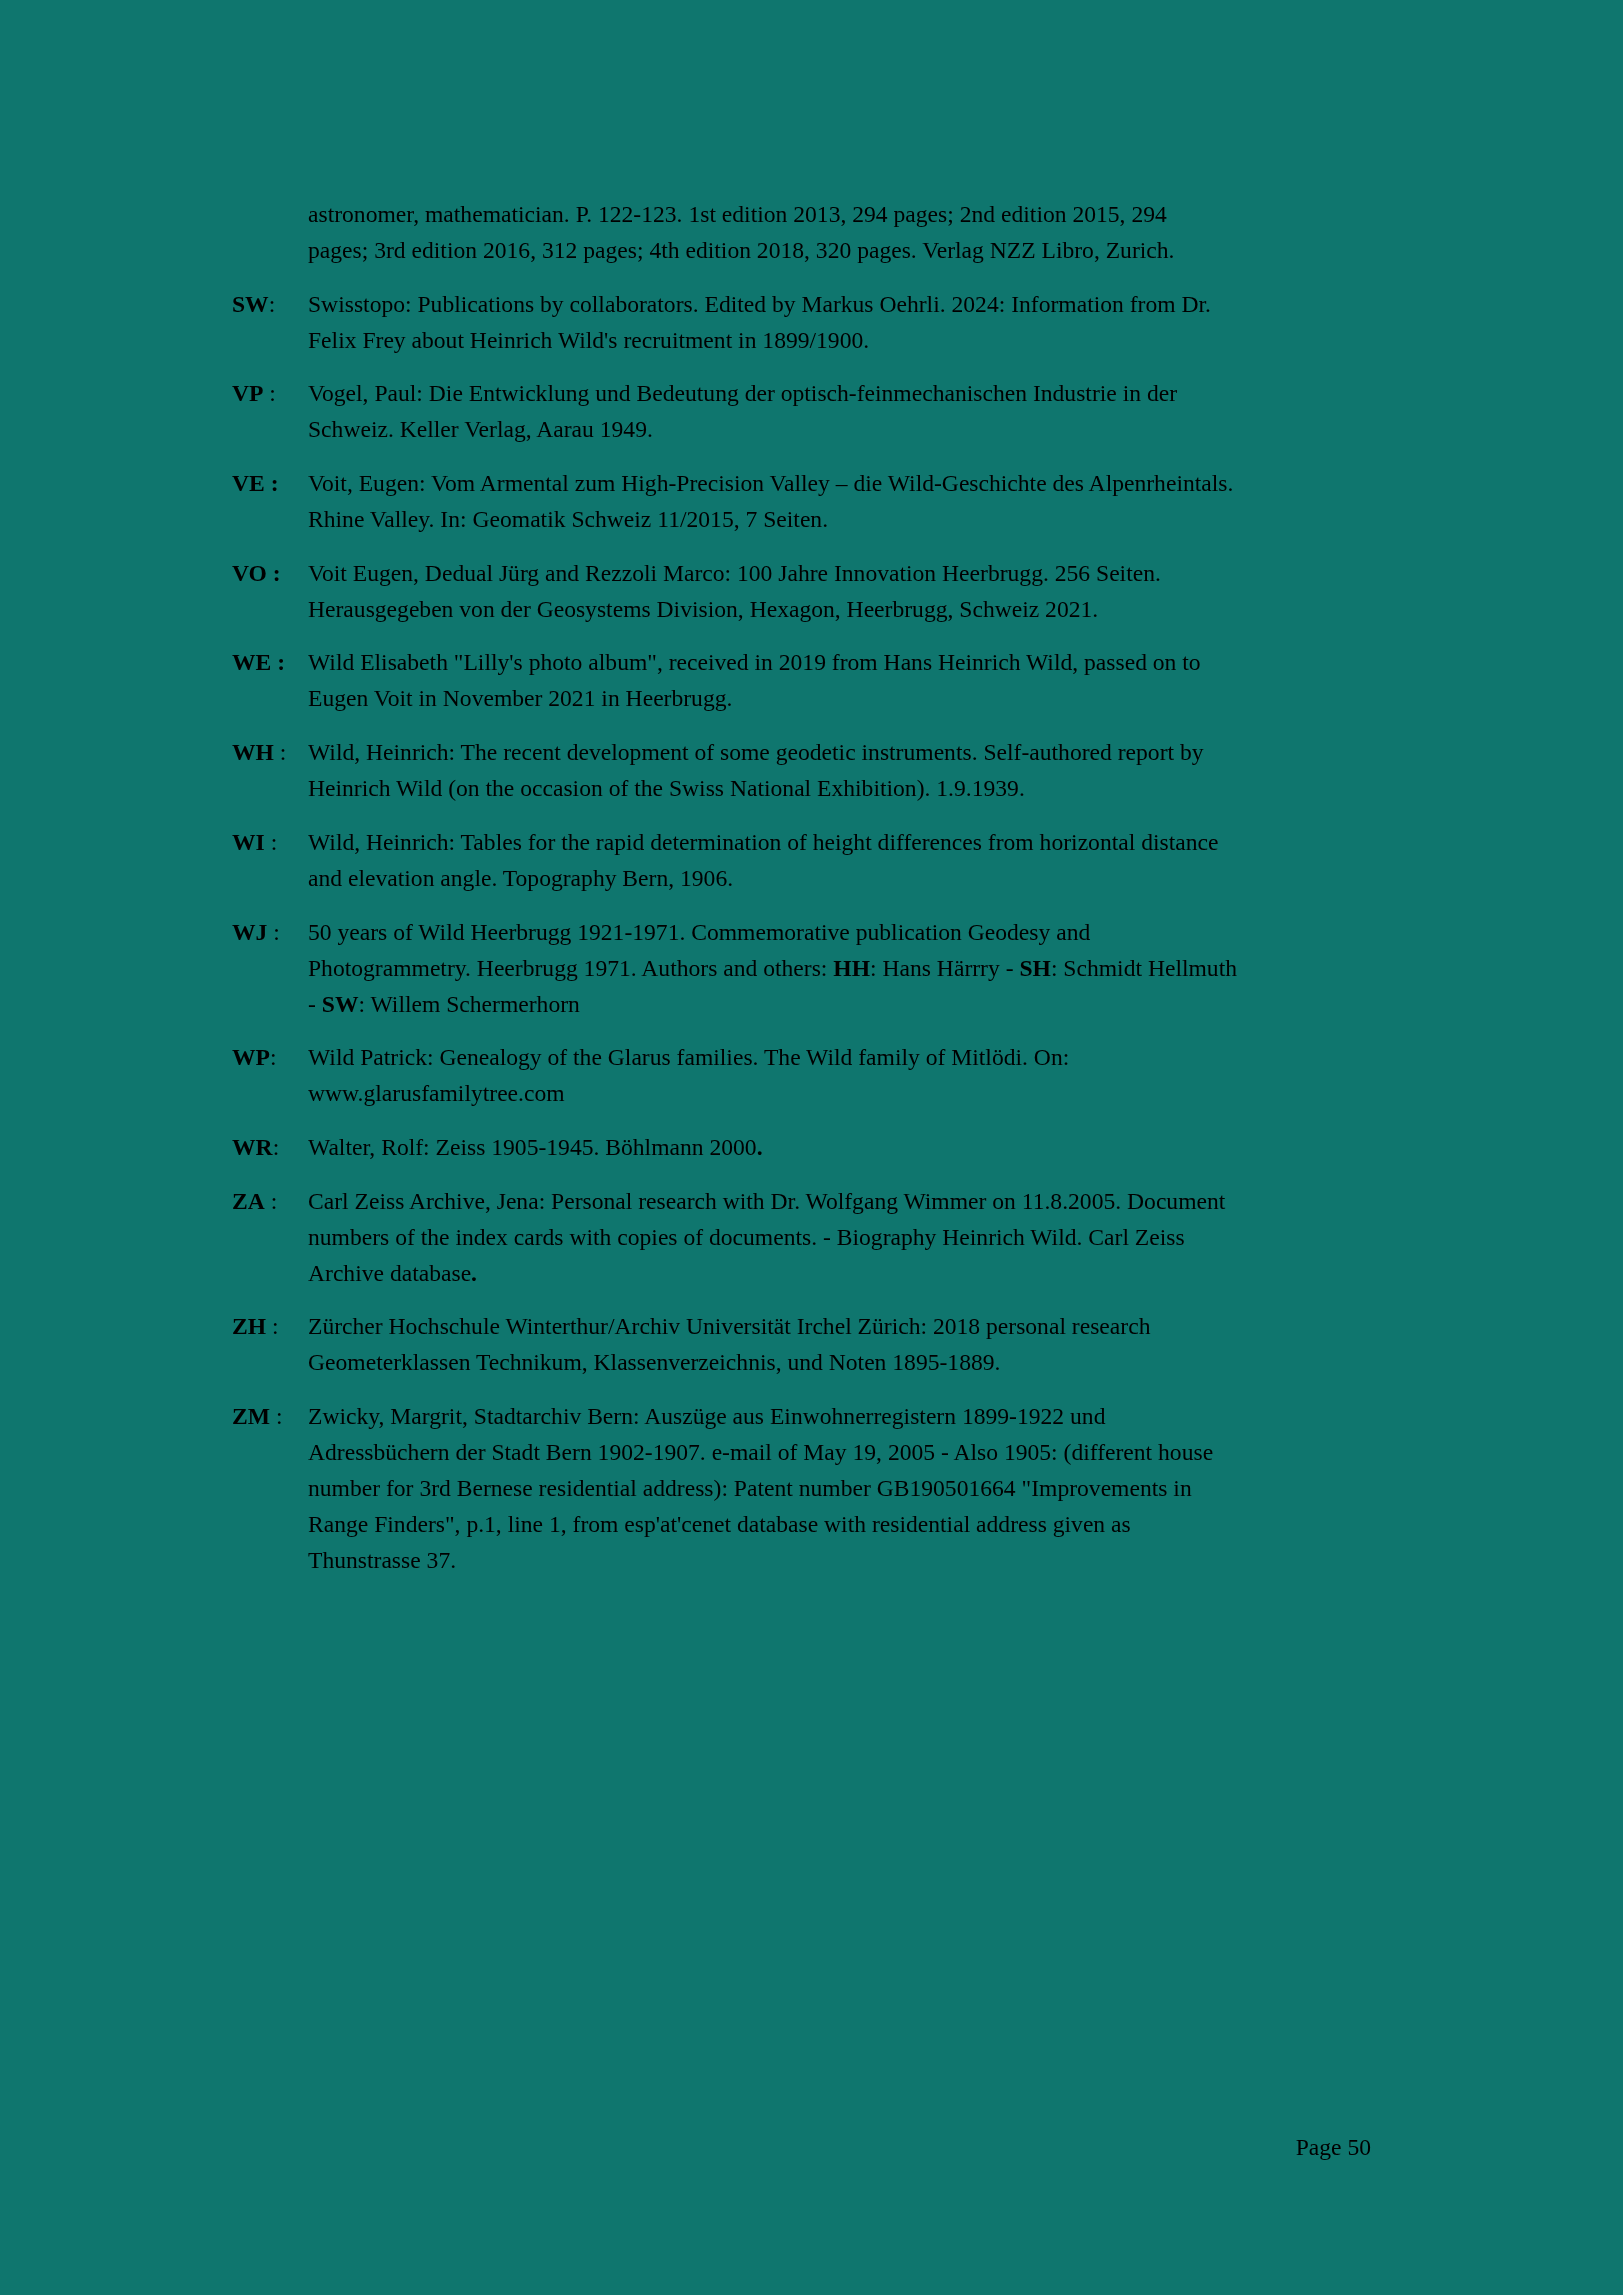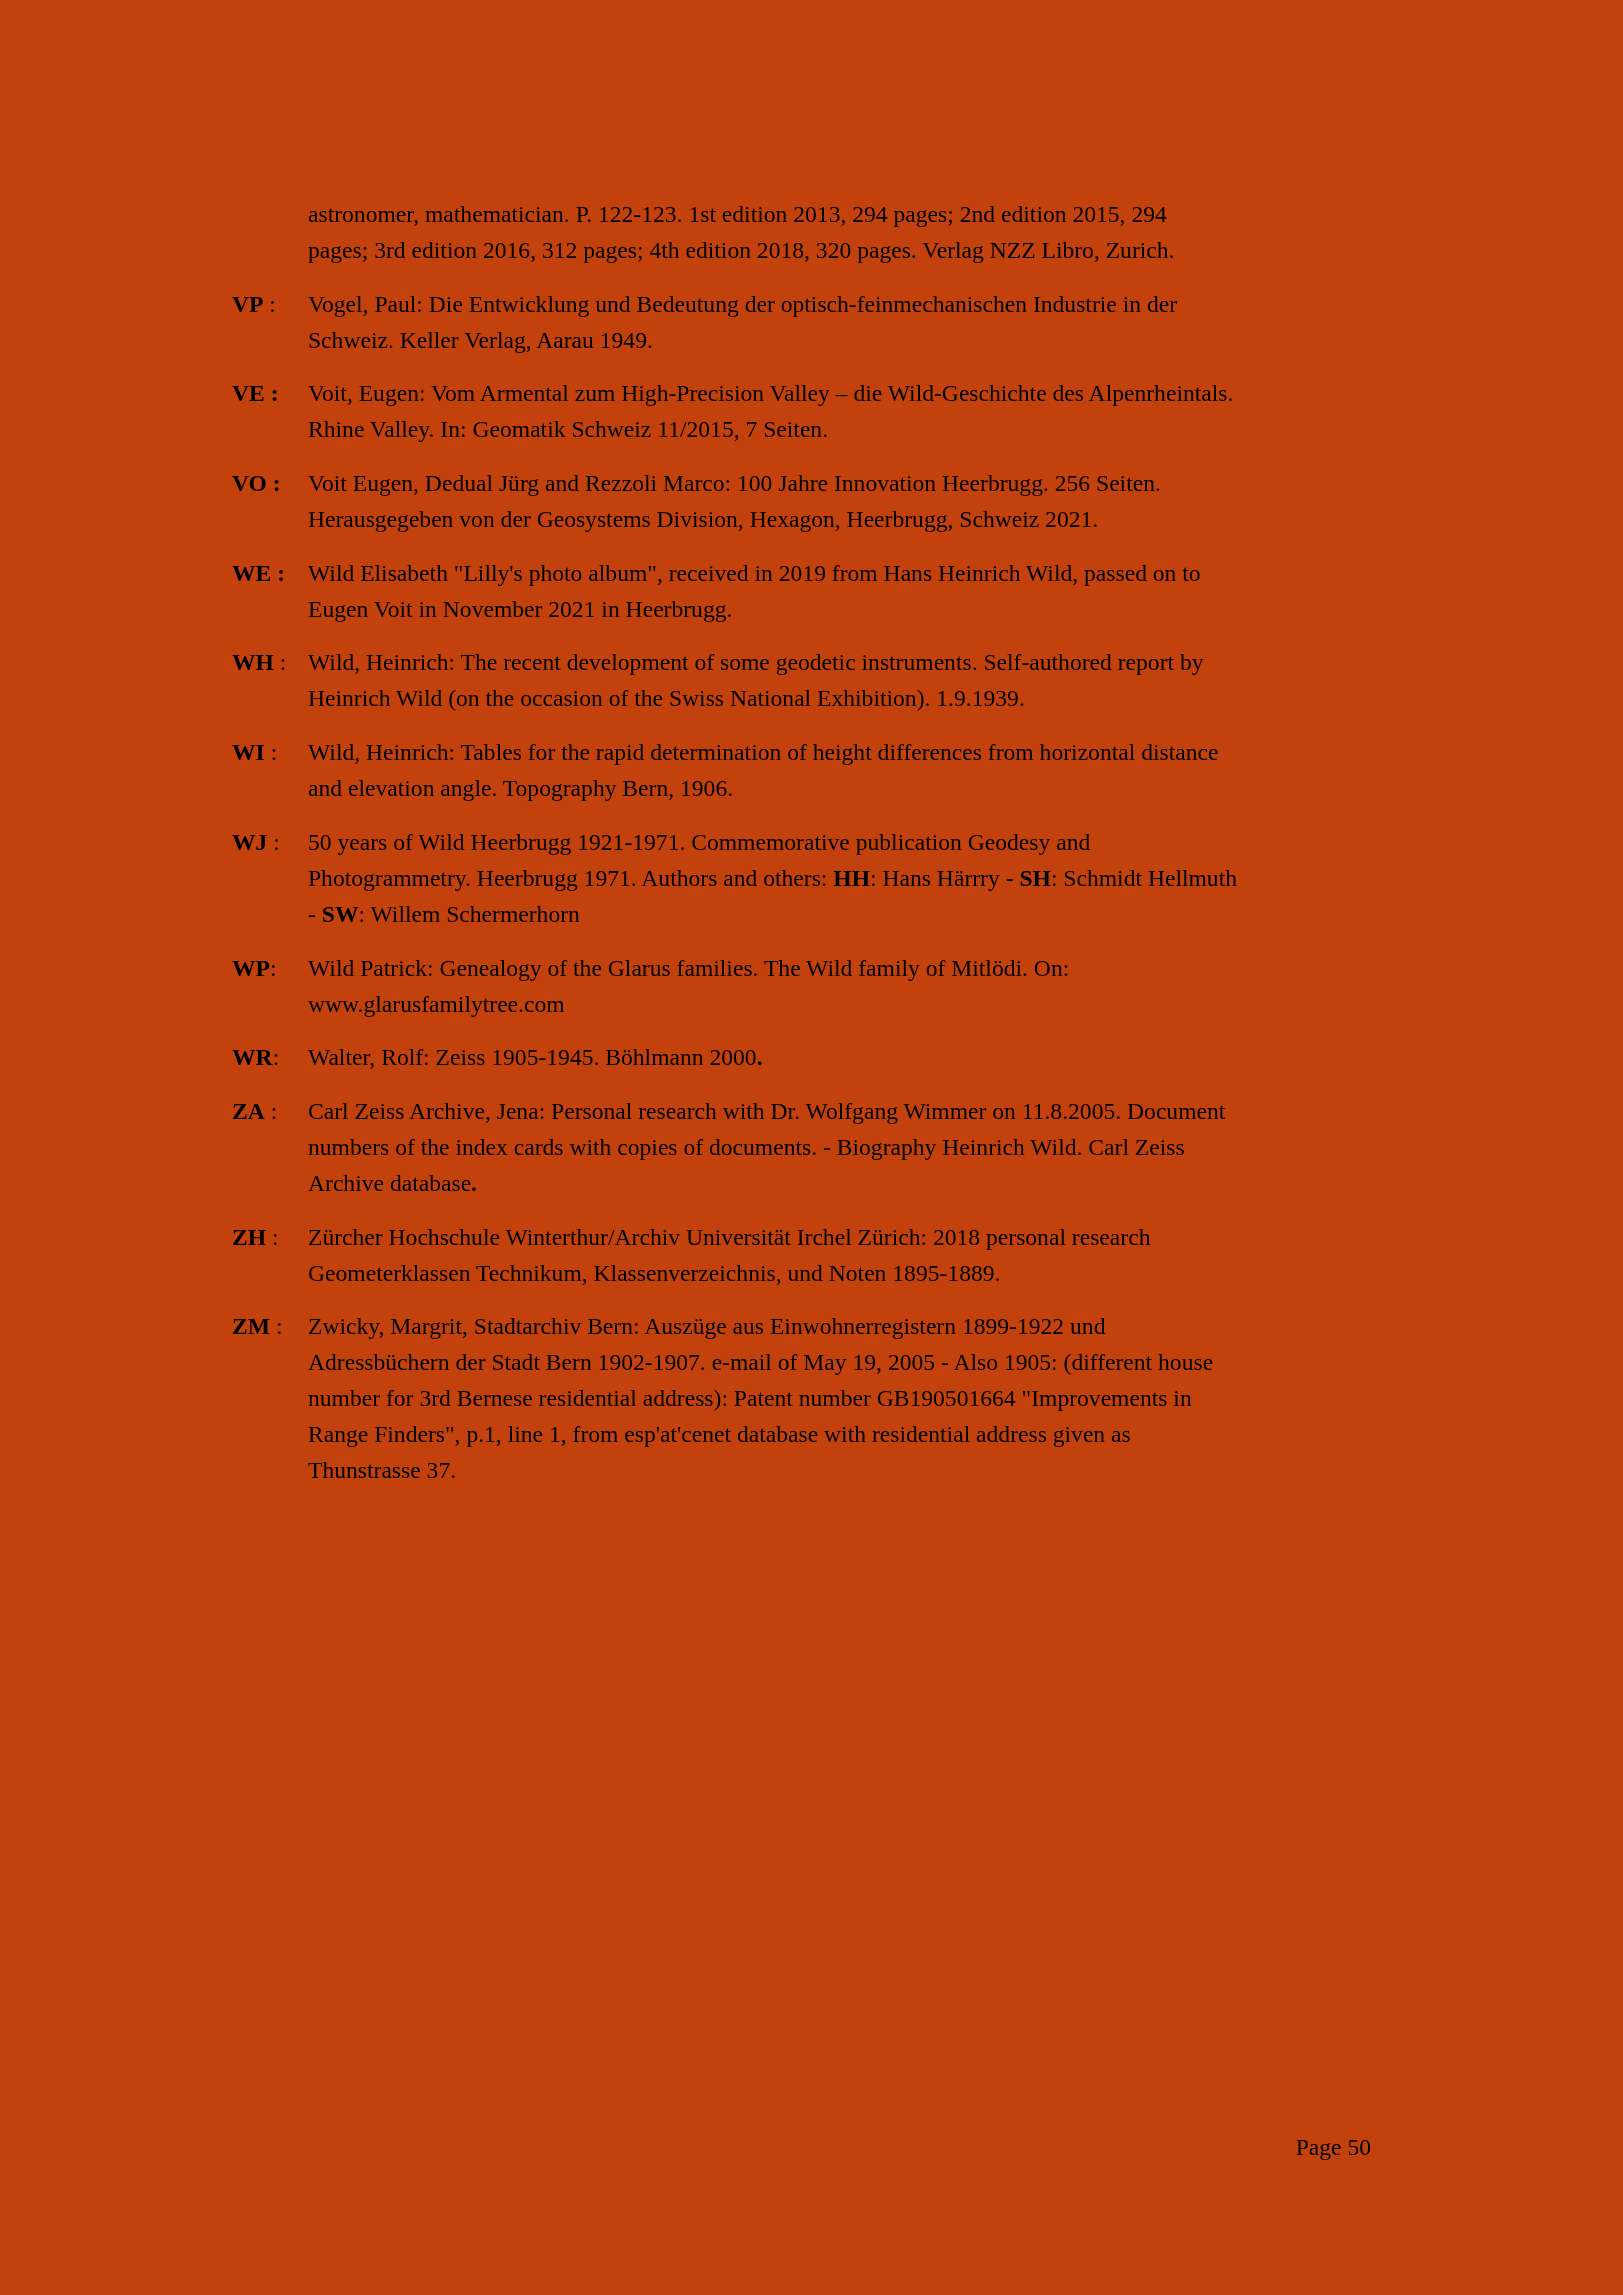--- a/index.html
+++ b/index.html
@@ -4,21 +4,21 @@
 <style>
   html, body {
     margin: 0;
     padding: 0;
     background: #ffffff;
   }
   .page {
     position: relative;
     width: 1623px;
     height: 2295px;
-    background: #c2410c;
+    background: #0f766e;
     color: #000000;
     font-family: "Liberation Serif", "DejaVu Serif", serif;
     font-size: 23.6px;
     line-height: 36px;
     overflow: hidden;
   }
   .content {
     position: absolute;
     left: 232px;
     top: 196px;
@@ -54,20 +54,25 @@
 
 <div class="page">
   <div class="content">
   <div class="entry">
     <div class="entry-label"><span class="abbr"></span><span class="sep"></span></div>
     <div class="entry-text"><span class="seg">astronomer, mathematician. P. 122-123. 1st edition 2013, 294 pages; 2nd edition 2015, 294
 pages; 3rd edition 2016, 312 pages; 4th edition 2018, 320 pages. Verlag NZZ Libro, Zurich.</span></div>
   </div>
 
 
+  <div class="entry">
+    <div class="entry-label"><span class="abbr">SW</span><span class="sep">:</span></div>
+    <div class="entry-text"><span class="seg">Swisstopo: Publications by collaborators. Edited by Markus Oehrli. 2024: Information from Dr.
+Felix Frey about Heinrich Wild's recruitment in 1899/1900.</span></div>
+  </div>
 
   <div class="entry">
     <div class="entry-label"><span class="abbr">VP</span><span class="sep"> :</span></div>
     <div class="entry-text"><span class="seg">Vogel, Paul: Die Entwicklung und Bedeutung der optisch-feinmechanischen Industrie in der
 Schweiz. Keller Verlag, Aarau 1949.</span></div>
   </div>
 
   <div class="entry">
     <div class="entry-label"><span class="abbr">VE</span><span class="sep bold"> :</span></div>
     <div class="entry-text"><span class="seg">Voit, Eugen: Vom Armental zum High-Precision Valley – die Wild-Geschichte des Alpenrheintals.

